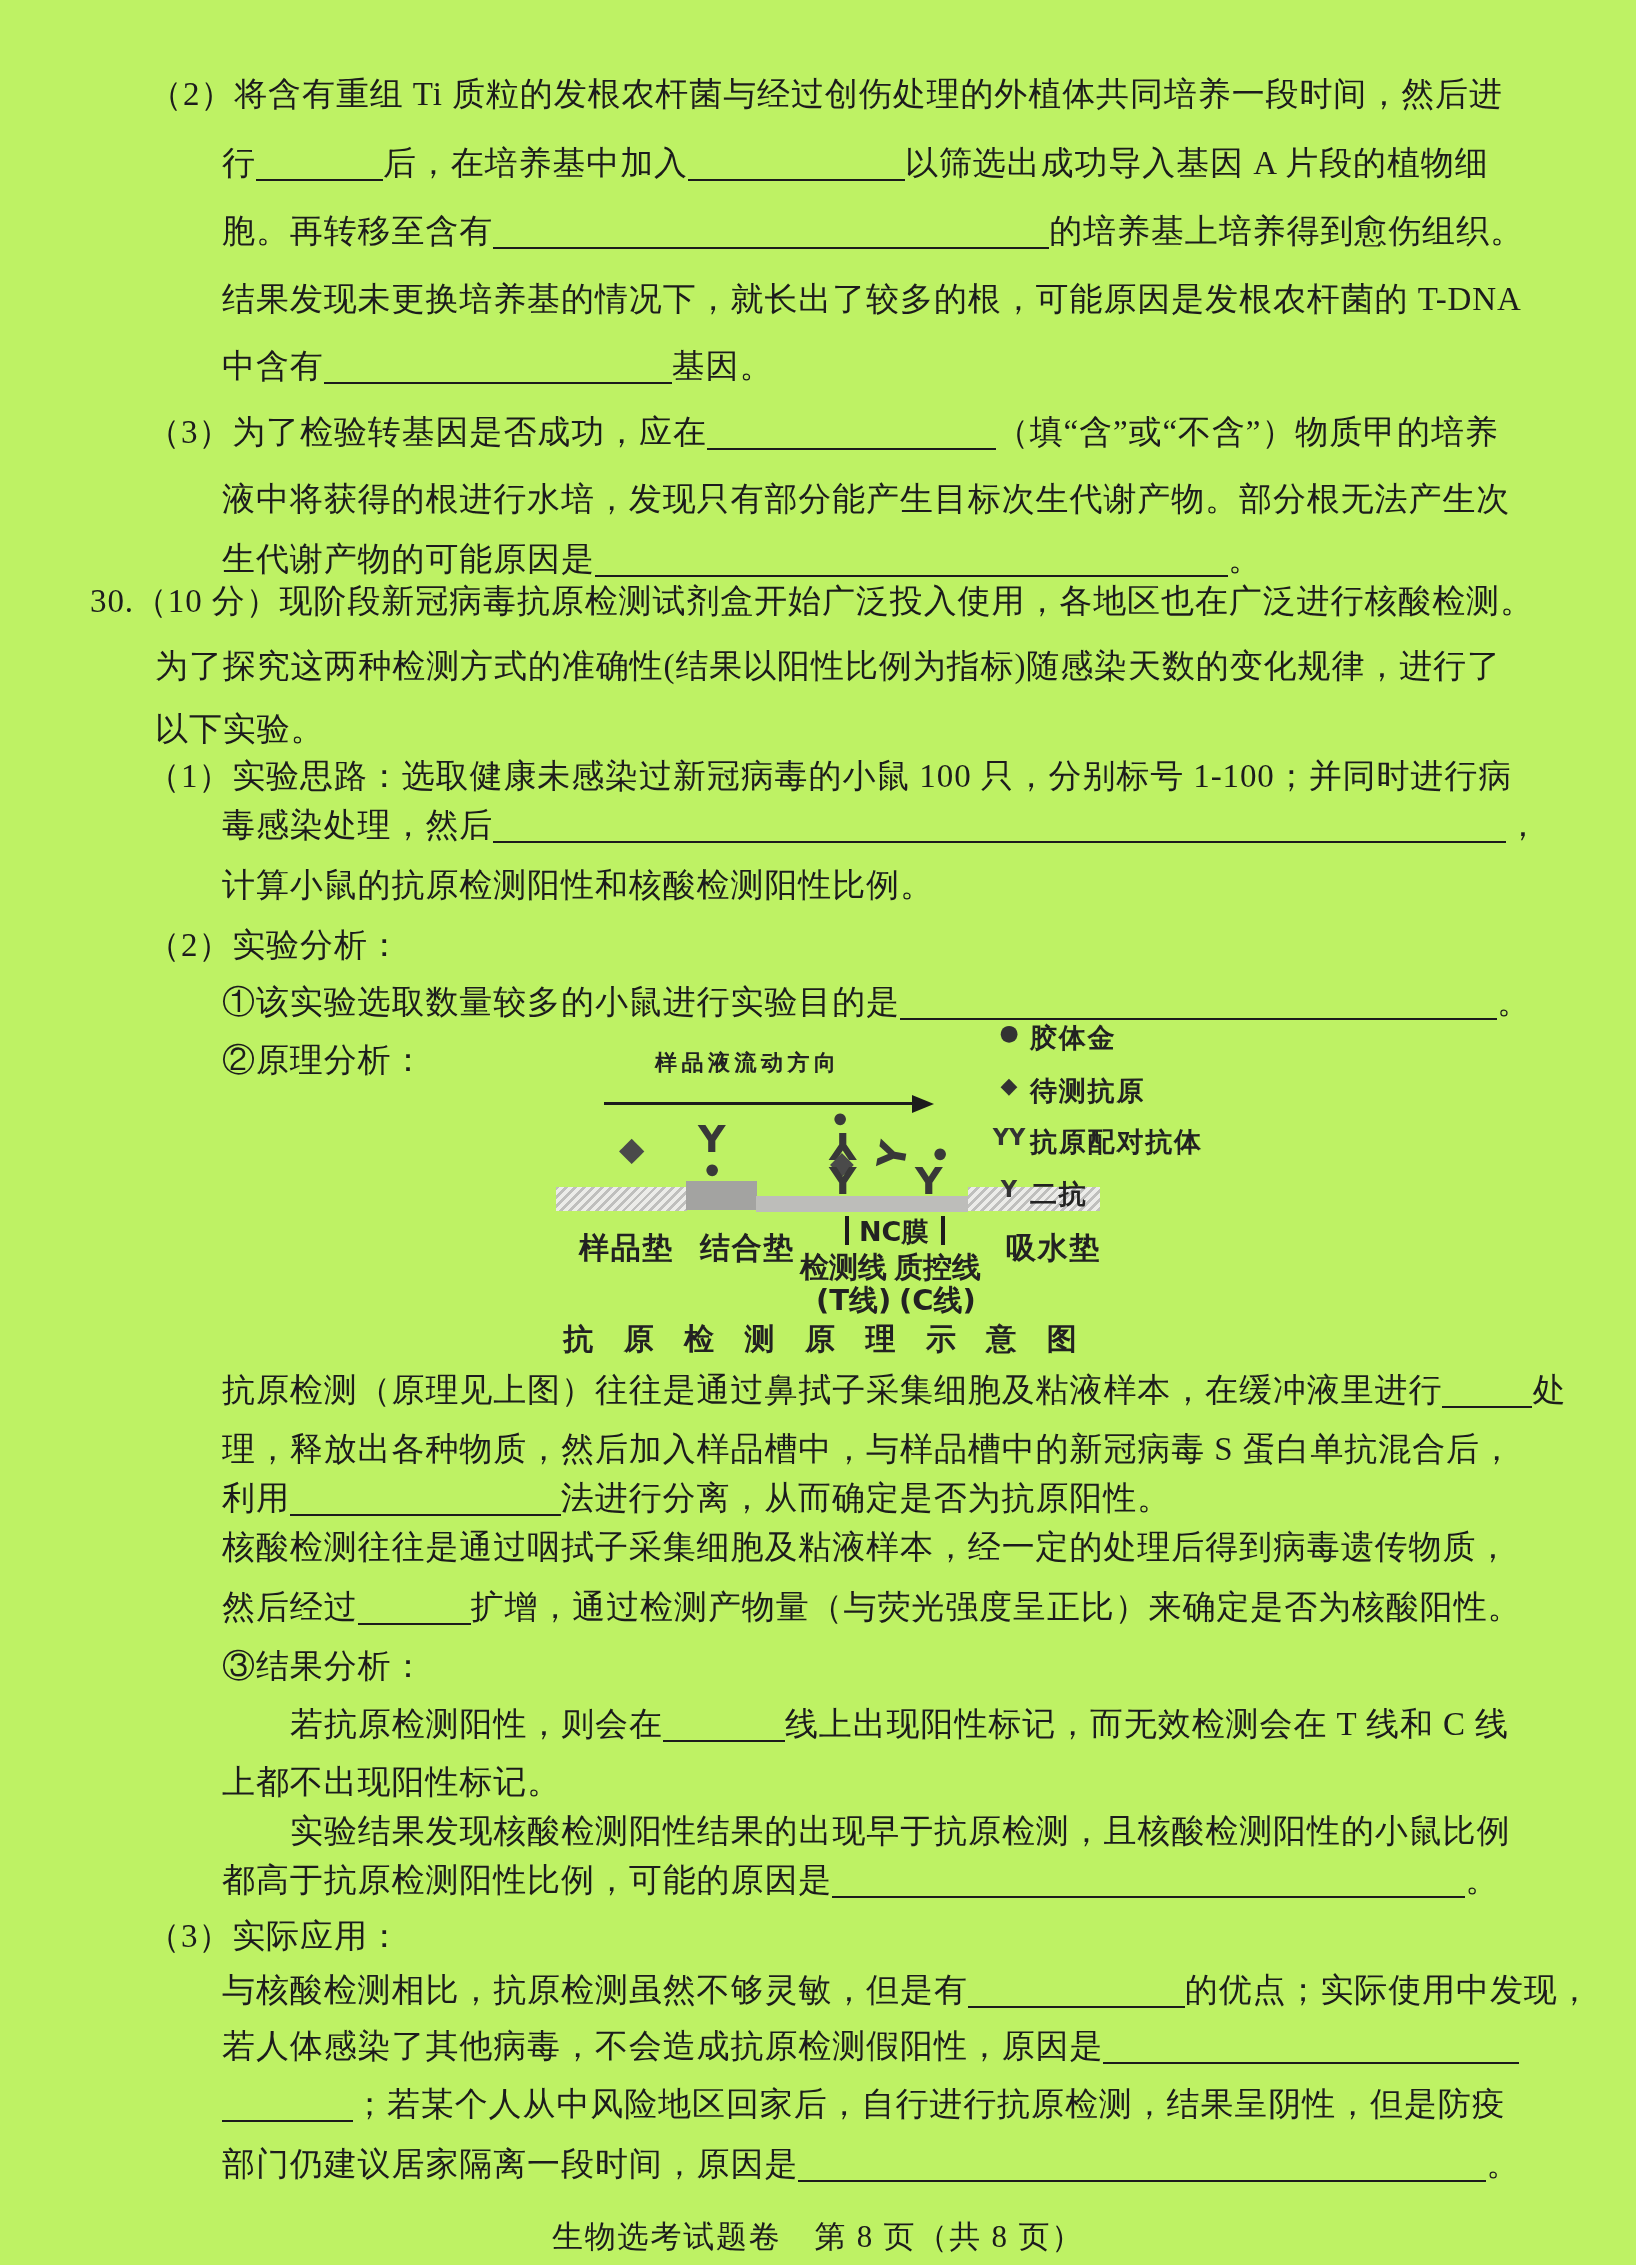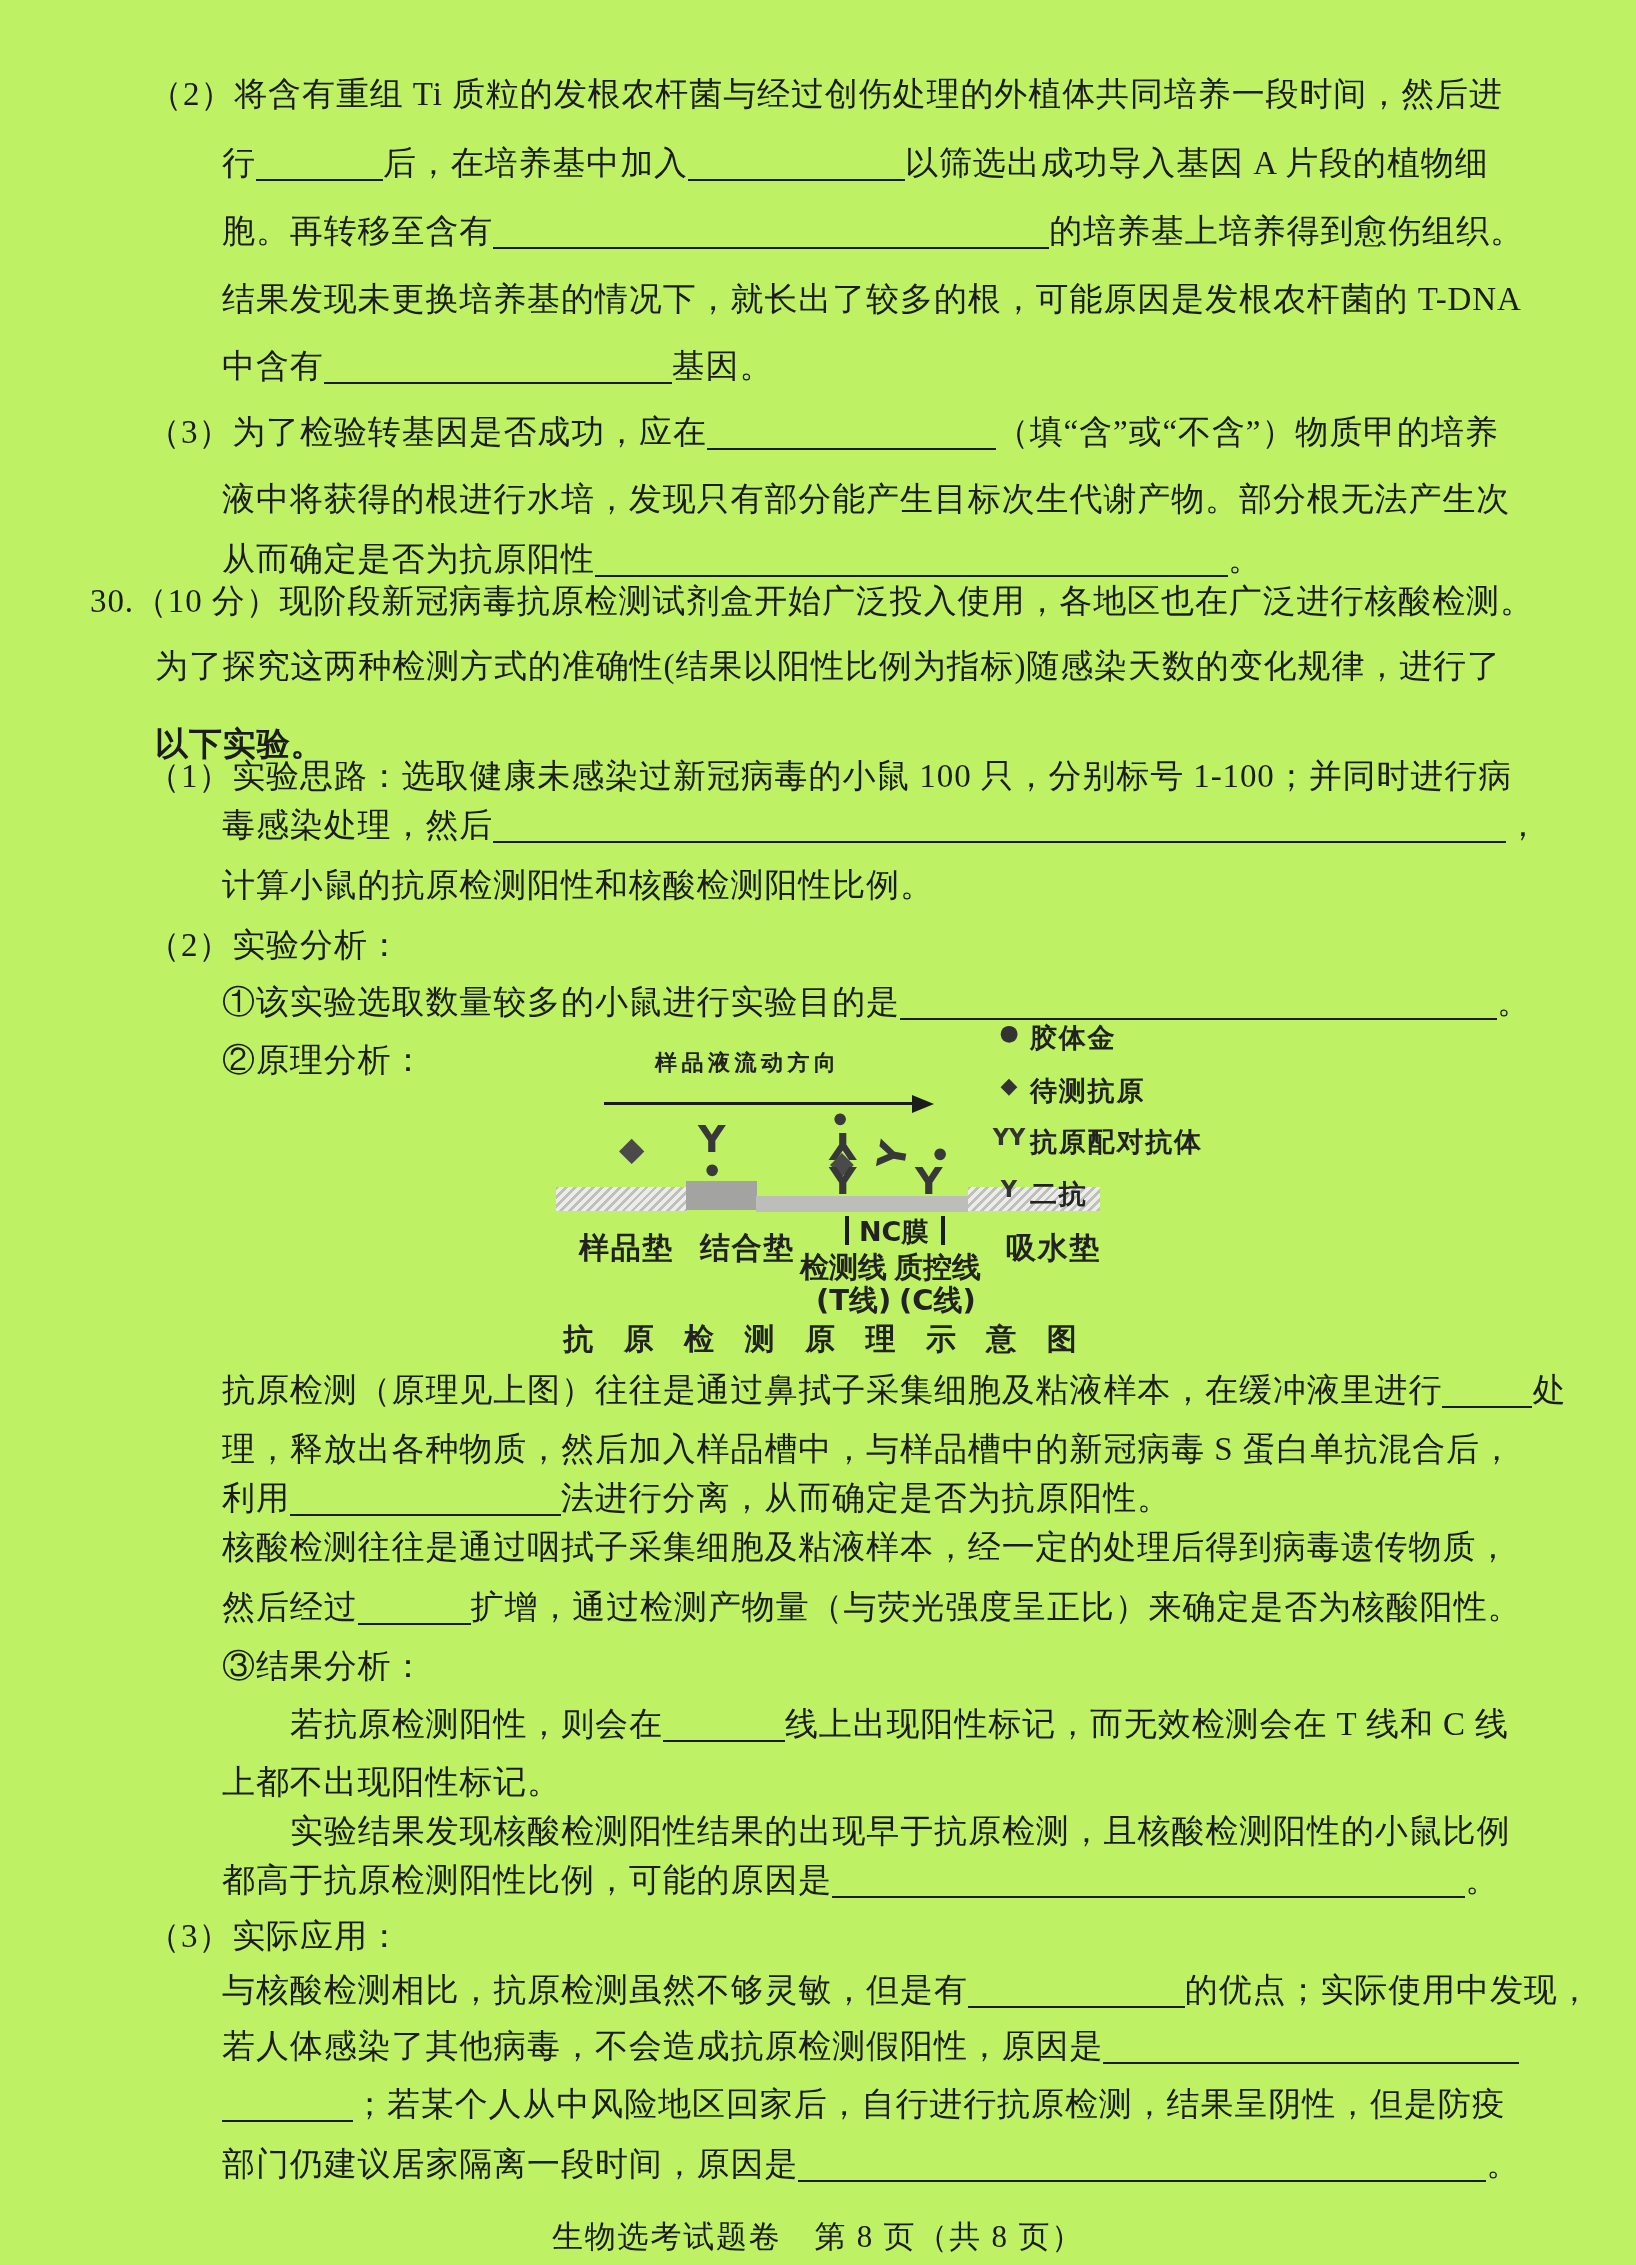--- a/index.html
+++ b/index.html
@@ -67,24 +67,24 @@
 <div class="page">
 
   <div id="text-layer">
       <div class="tl" style="left: 149px; top: 74px;"><span>（2）将含有重组 Ti 质粒的发根农杆菌与经过创伤处理的外植体共同培养一段时间，然后进</span></div>
       <div class="tl" style="left: 222px; top: 143px;"><span>行</span><span class="blank" style="width: 127px;"></span><span>后，在培养基中加入</span><span class="blank" style="width: 217px;"></span><span>以筛选出成功导入基因 A 片段的植物细</span></div>
       <div class="tl" style="left: 222px; top: 211px;"><span>胞。再转移至含有</span><span class="blank" style="width: 556px;"></span><span>的培养基上培养得到愈伤组织。</span></div>
       <div class="tl" style="left: 222px; top: 279px; text-align: right;"><span>结果发现未更换培养基的情况下，就长出了较多的根，可能原因是发根农杆菌的 T-DNA</span></div>
       <div class="tl" style="left: 222px; top: 346px;"><span>中含有</span><span class="blank" style="width: 348px;"></span><span>基因。</span></div>
       <div class="tl" style="left: 147px; top: 412px;"><span>（3）为了检验转基因是否成功，应在</span><span class="blank" style="width: 289px;"></span><span>（填“含”或“不含”）物质甲的培养</span></div>
       <div class="tl" style="left: 222px; top: 479px;"><span>液中将获得的根进行水培，发现只有部分能产生目标次生代谢产物。部分根无法产生次</span></div>
-      <div class="tl" style="left: 222px; top: 539px;"><span>从而确定是否为抗原阳性</span><span class="blank" style="width: 633px;"></span><span>。</span></div>
+      <div class="tl" style="left: 222px; top: 539px;"><span>生代谢产物的可能原因是</span><span class="blank" style="width: 633px;"></span><span>。</span></div>
       <div class="tl" style="left: 90px; top: 581px;"><span>30.（10 分）现阶段新冠病毒抗原检测试剂盒开始广泛投入使用，各地区也在广泛进行核酸检测。</span></div>
       <div class="tl" style="left: 155px; top: 646px;"><span>为了探究这两种检测方式的准确性(结果以阳性比例为指标)随感染天数的变化规律，进行了</span></div>
-      <div class="tl" style="left: 155px; top: 724px; font-weight: bold;"><span>以下实验。</span></div>
+      <div class="tl" style="left: 155px; top: 709px;"><span>以下实验。</span></div>
       <div class="tl" style="left: 147px; top: 756px;"><span>（1）实验思路：选取健康未感染过新冠病毒的小鼠 100 只，分别标号 1-100；并同时进行病</span></div>
       <div class="tl" style="left: 222px; top: 805px;"><span>毒感染处理，然后</span><span class="blank" style="width: 1013px;"></span><span>，</span></div>
       <div class="tl" style="left: 222px; top: 865px;"><span>计算小鼠的抗原检测阳性和核酸检测阳性比例。</span></div>
       <div class="tl" style="left: 147px; top: 925px;"><span>（2）实验分析：</span></div>
       <div class="tl" style="left: 222px; top: 982px;"><span>①该实验选取数量较多的小鼠进行实验目的是</span><span class="blank" style="width: 597px;"></span><span>。</span></div>
       <div class="tl" style="left: 222px; top: 1040px;"><span>②原理分析：</span></div>
       <div class="tl" style="left: 222px; top: 1370px;"><span>抗原检测（原理见上图）往往是通过鼻拭子采集细胞及粘液样本，在缓冲液里进行</span><span class="blank" style="width: 90px;"></span><span>处</span></div>
       <div class="tl" style="left: 222px; top: 1429px;"><span>理，释放出各种物质，然后加入样品槽中，与样品槽中的新冠病毒 S 蛋白单抗混合后，</span></div>
       <div class="tl" style="left: 222px; top: 1478px;"><span>利用</span><span class="blank" style="width: 271px;"></span><span>法进行分离，从而确定是否为抗原阳性。</span></div>
       <div class="tl" style="left: 222px; top: 1527px;"><span>核酸检测往往是通过咽拭子采集细胞及粘液样本，经一定的处理后得到病毒遗传物质，</span></div>

